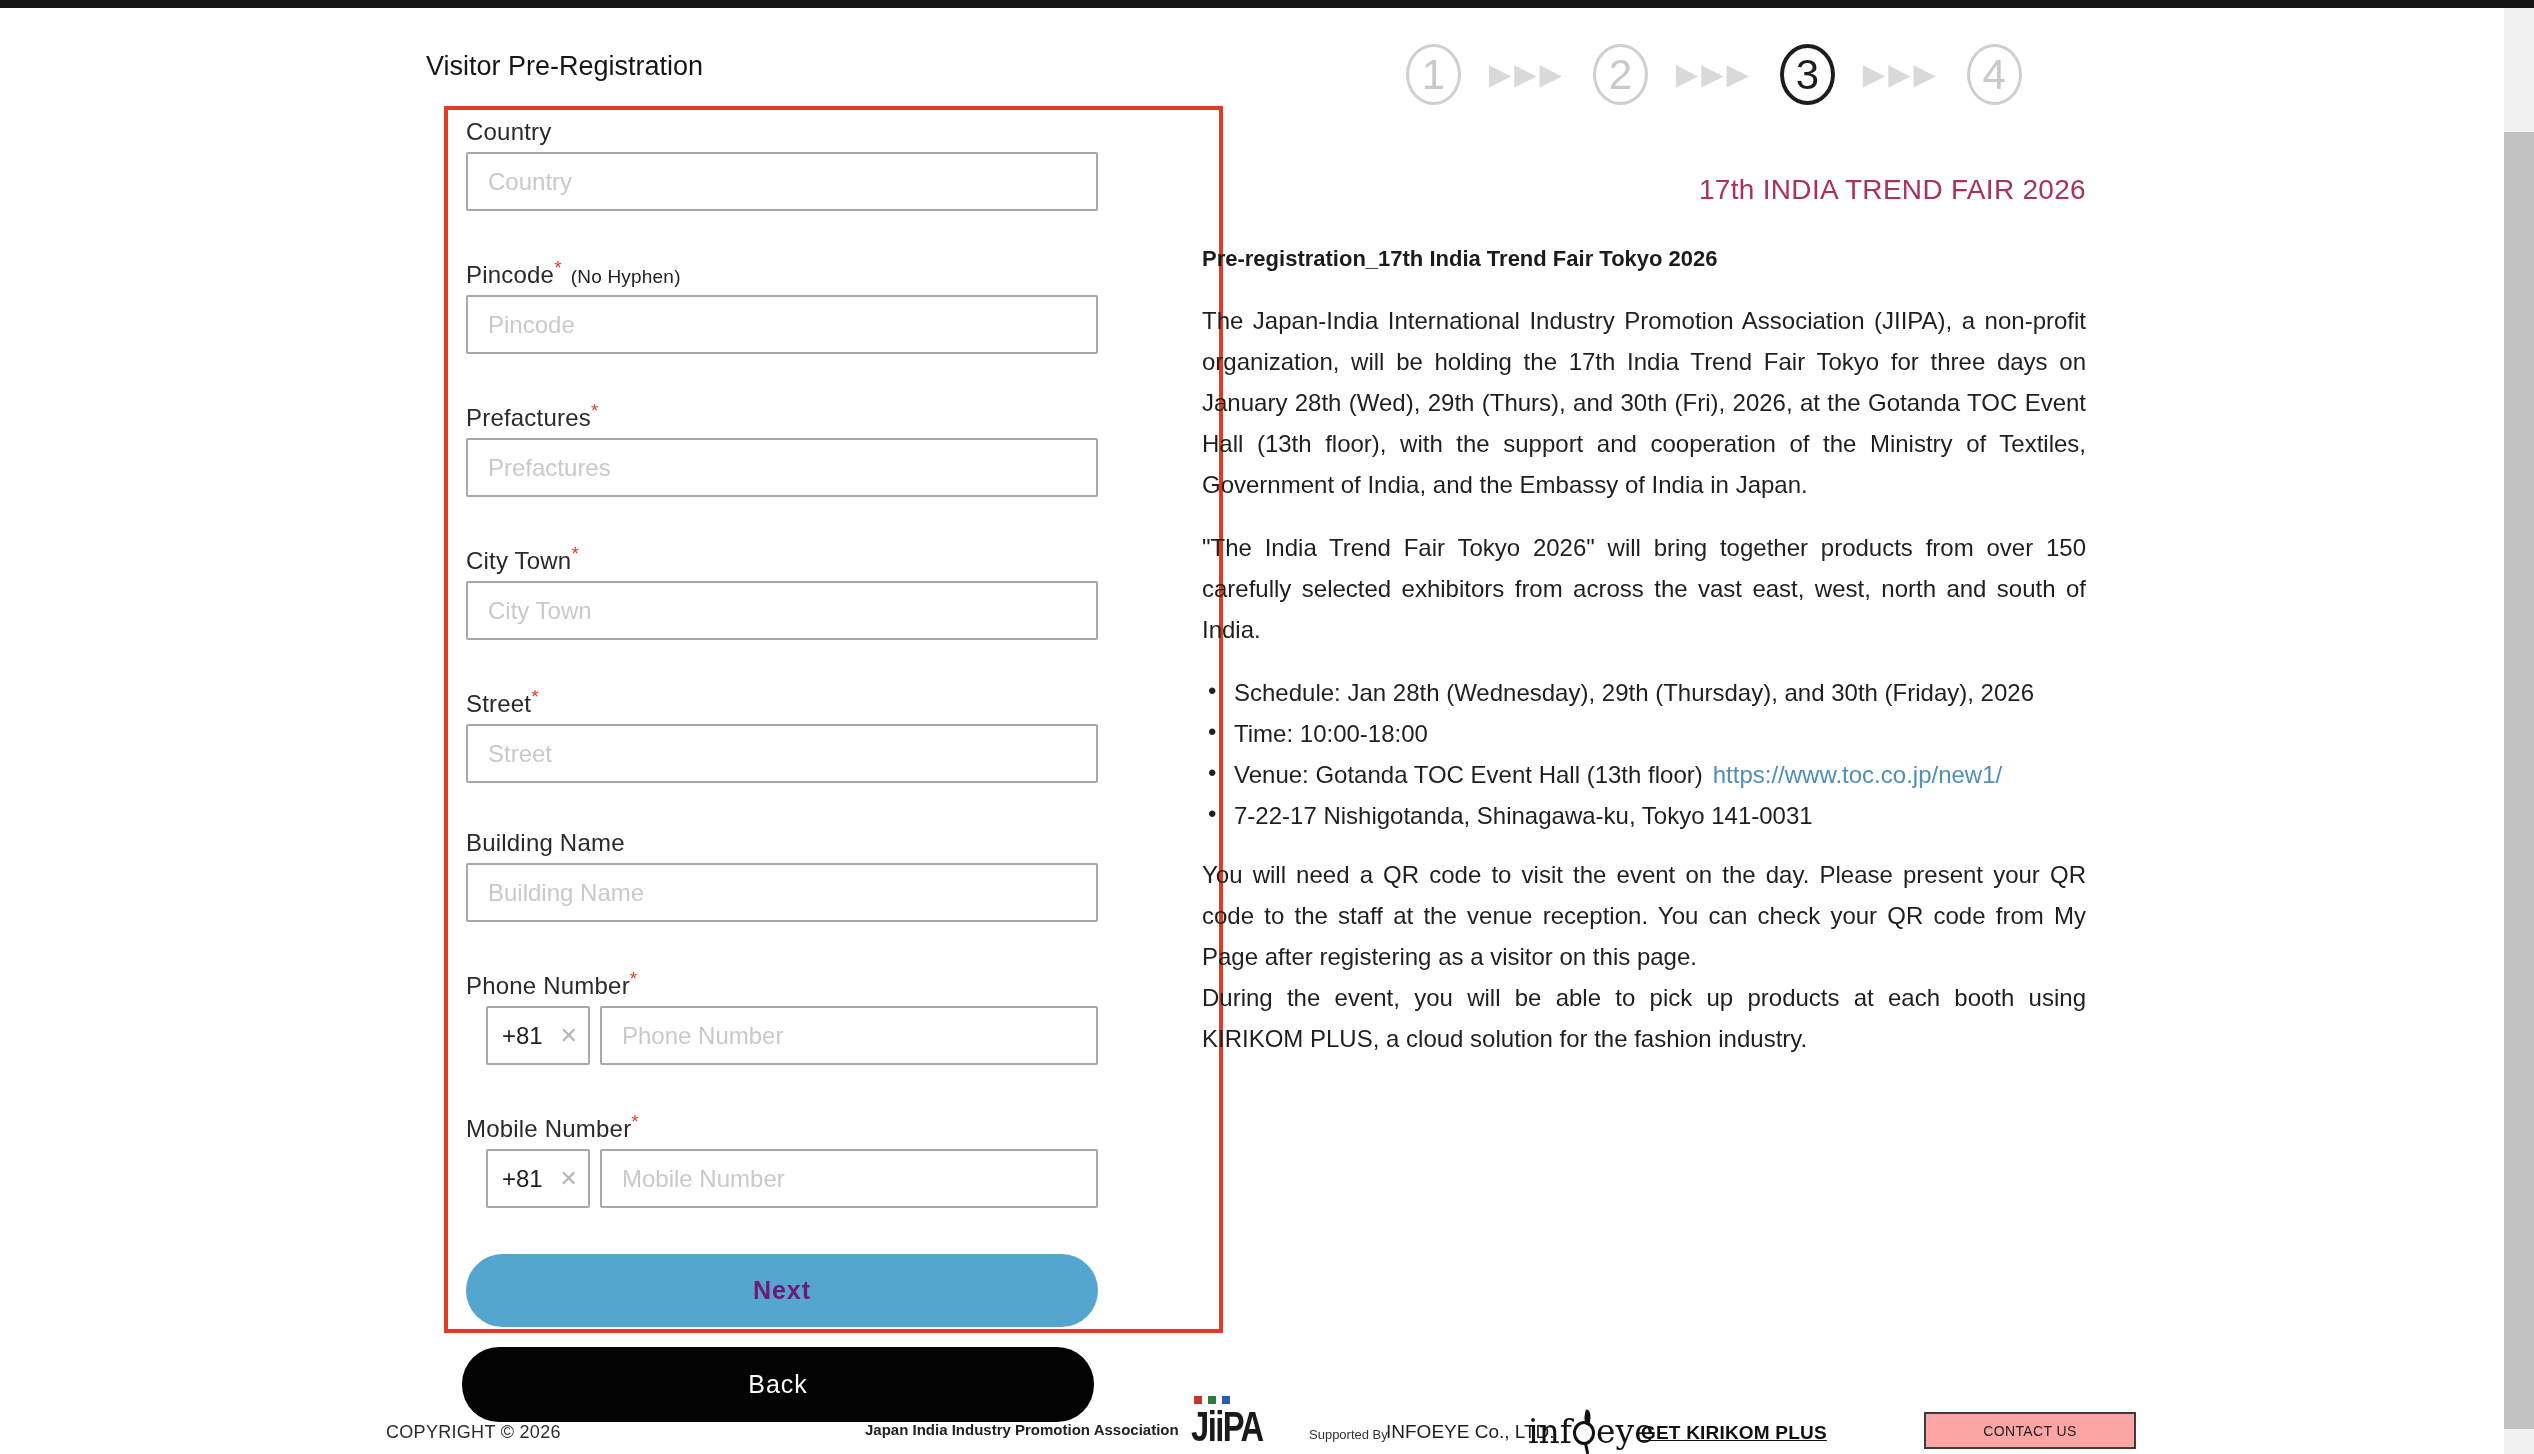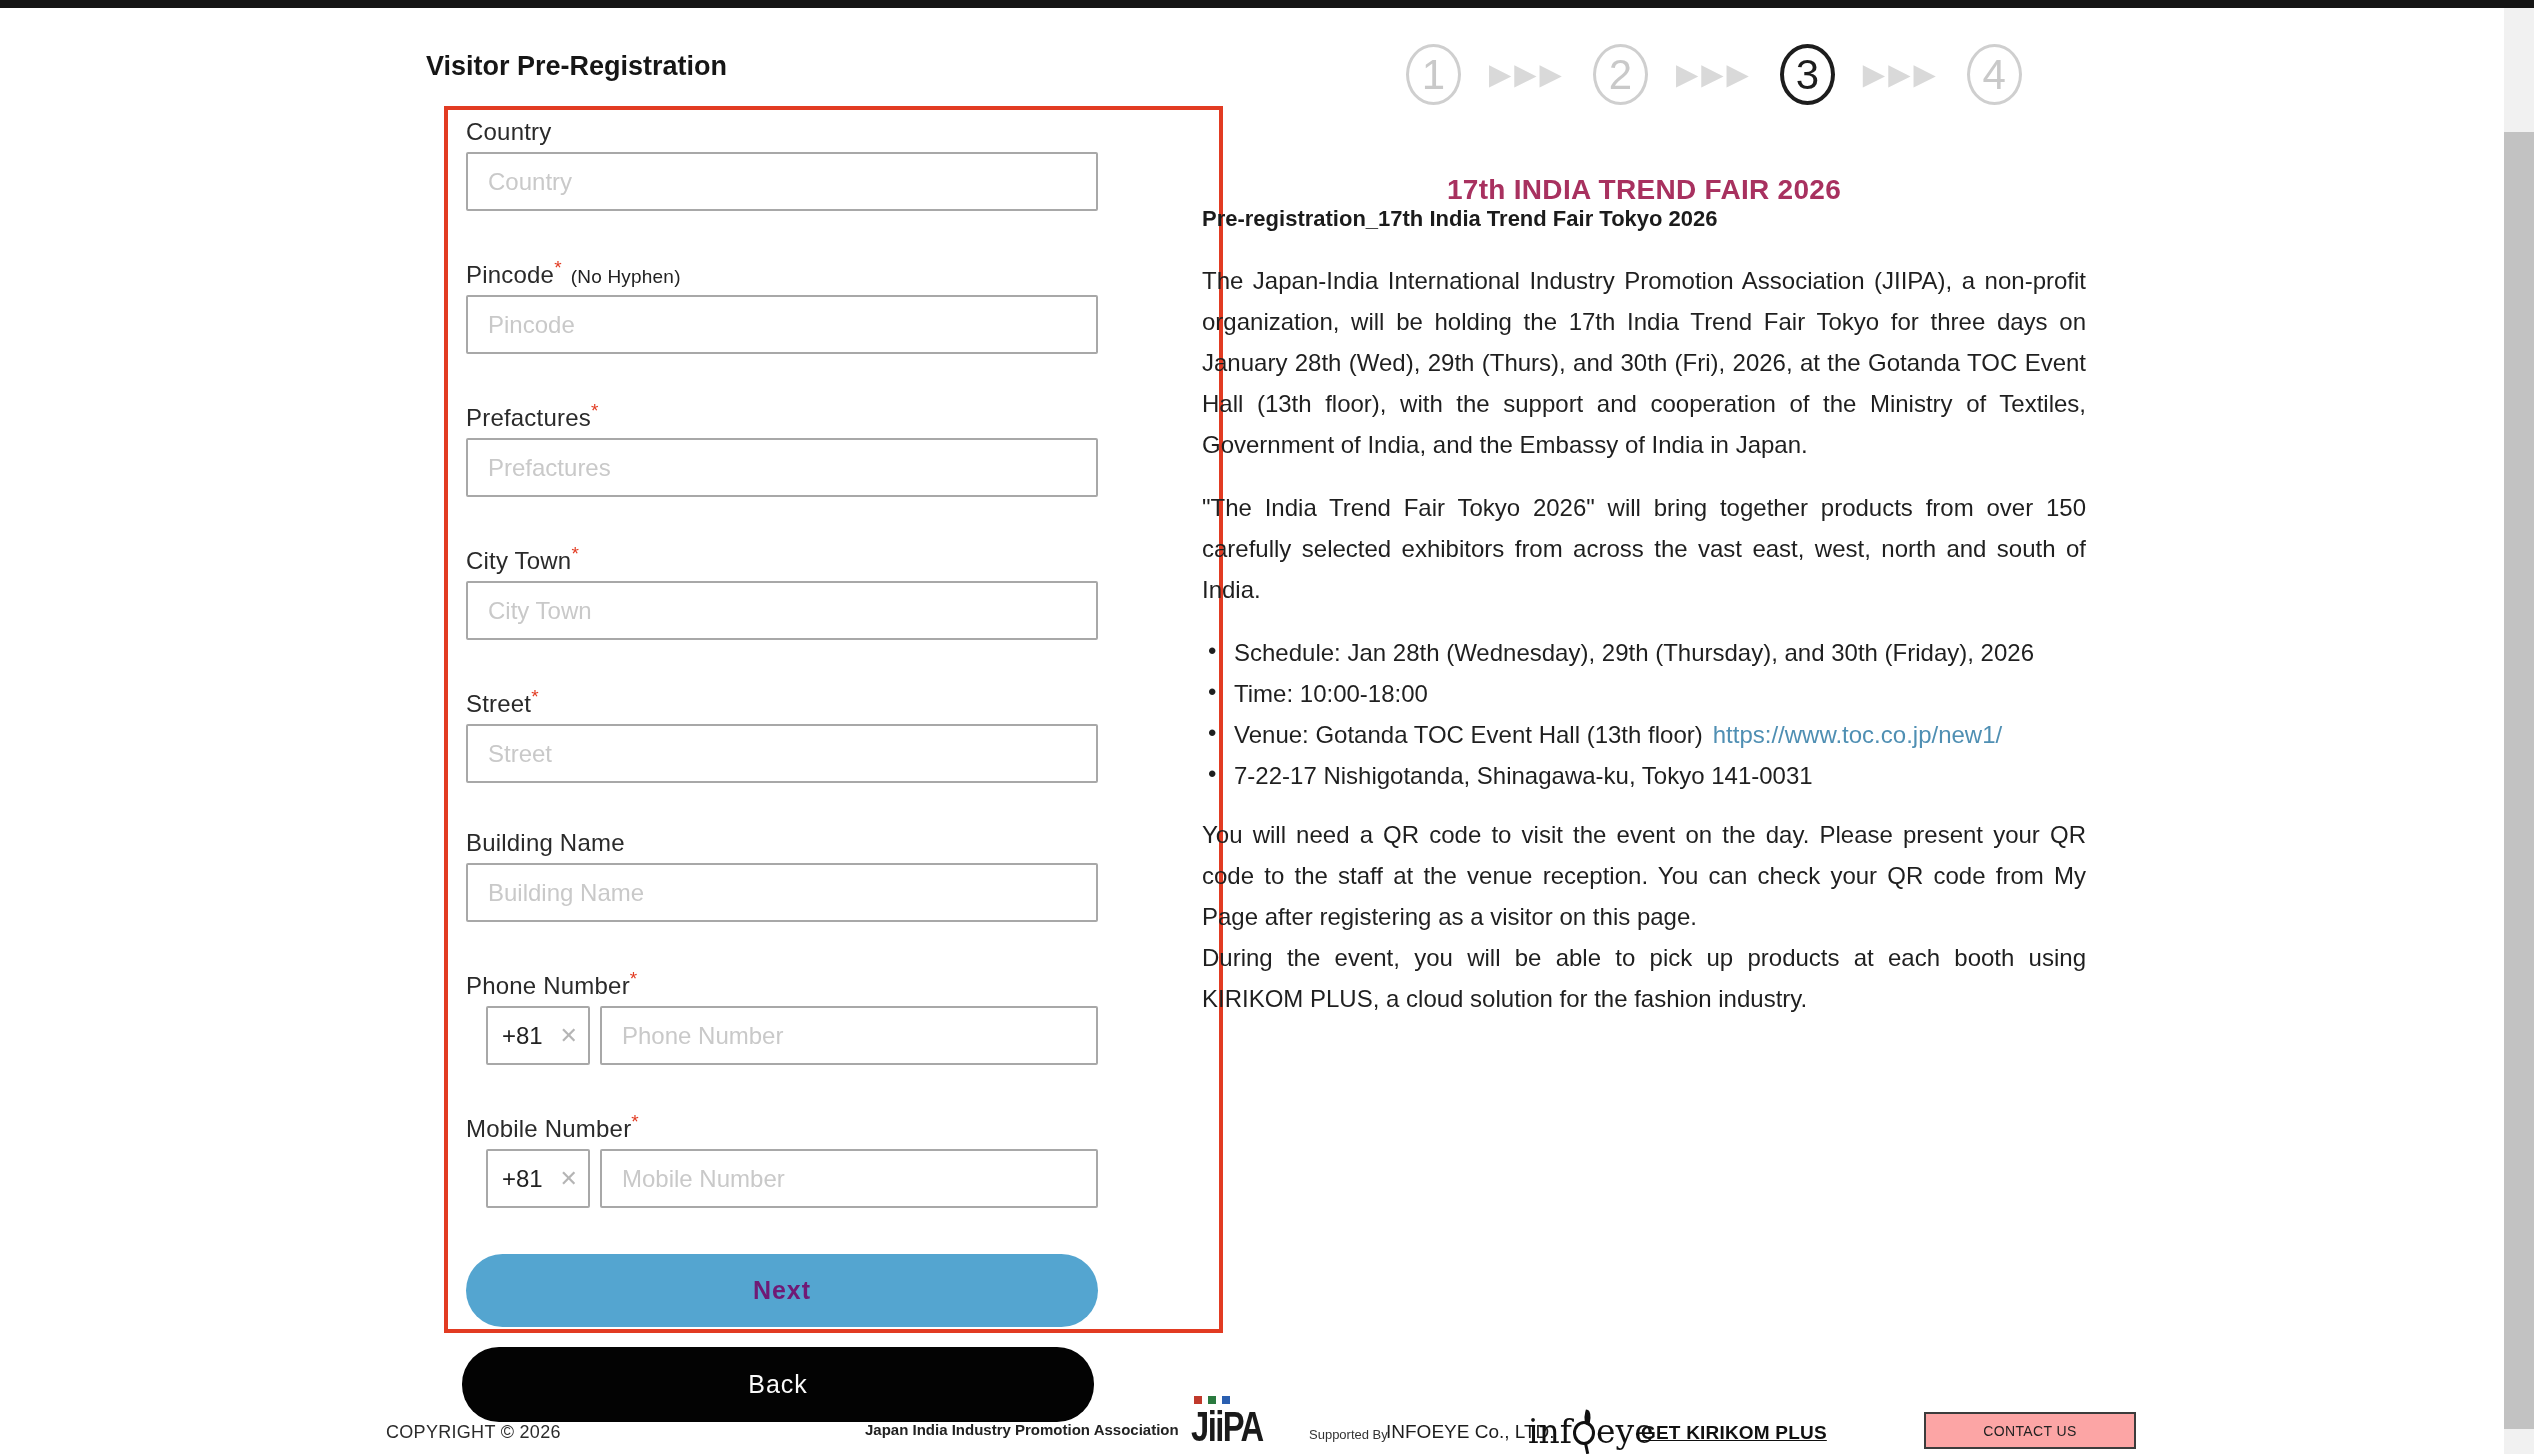--- a/index.html
+++ b/index.html
@@ -7,21 +7,21 @@
   body { position:relative; overflow:hidden; }
 
   .topbar { position:absolute; left:0; top:0; width:2534px; height:8px; background:#151515; }
 
   
   .scrollbar { position:absolute; right:0; top:8px; width:30px; height:1446px; background:#f1f1f1; }
   .scrollbar .thumb { position:absolute; left:0; top:124px; width:30px; height:1297px; background:#c2c2c2; }
 
   
   .form-col { position:absolute; left:424px; top:51px; width:693px; }
-  .form-title { font-size:27px; font-weight:bold; color:#161616; margin-left:2px; }
+  .form-title { font-size:27px; font-weight:normal; color:#161616; margin-left:2px; }
 
   .form-box { margin-top:24px; margin-left:20px; width:779px; border:4px solid #e23b22; padding:8px 18px 2px 18px; background:#fff; }
 
   .group { margin-bottom:46px; }
   .group label { display:block; font-size:24px; color:#2a2a2a; margin-bottom:6px; letter-spacing:0.2px; }
   .group label sup { color:#e23b22; font-size:19px; }
   .note { font-size:19px; color:#222; margin-left:9px; }
   .tin {
     width:632px; height:59px; border:2px solid #a8a8a8; border-radius:2px;
     font-size:24px; padding:0 20px; color:#333; font-family:"Liberation Sans", sans-serif; background:#fff;
@@ -46,21 +46,21 @@
   .step-circle {
     width:55px; height:61px; border:3px solid #cfcfcf; border-radius:50%;
     display:flex; align-items:center; justify-content:center;
     font-size:42px; color:#c9c9c9; font-weight:300;
   }
   .step-circle.active { border-color:#1d1d1d; color:#1d1d1d; border-width:4px; }
   .step-arrows { font-size:29px; color:#d9d9d9; letter-spacing:3px; line-height:1; }
 
   
   .info-col { position:absolute; left:1202px; top:166px; width:884px; padding-top:8px; }
-  .info-title { text-align:center; font-size:28px; font-weight:bold; color:#a8315f; letter-spacing:0.3px; }
+  .info-title { text-align:right; font-size:28px; font-weight:normal; color:#a8315f; margin-bottom:40px; letter-spacing:0.3px; }
   .info-sub { font-size:22px; font-weight:bold; color:#1b1b1b; margin-bottom:28px; }
   .info-col p { font-size:24px; line-height:41px; text-align:justify; color:#1f1f1f; }
   .para { margin-bottom:22px; }
   .tight { margin-bottom:0; }
   .blist { list-style:none; margin:22px 0 18px 6px; }
   .blist li { font-size:24px; line-height:41px; color:#1f1f1f; padding-left:26px; position:relative; }
   .blist li::before { content:"•"; position:absolute; left:0; top:-2px; font-size:24px; color:#1f1f1f; }
   .ext-link { color:#4f8fb3; text-decoration:none; margin-left:10px; }
 
   

